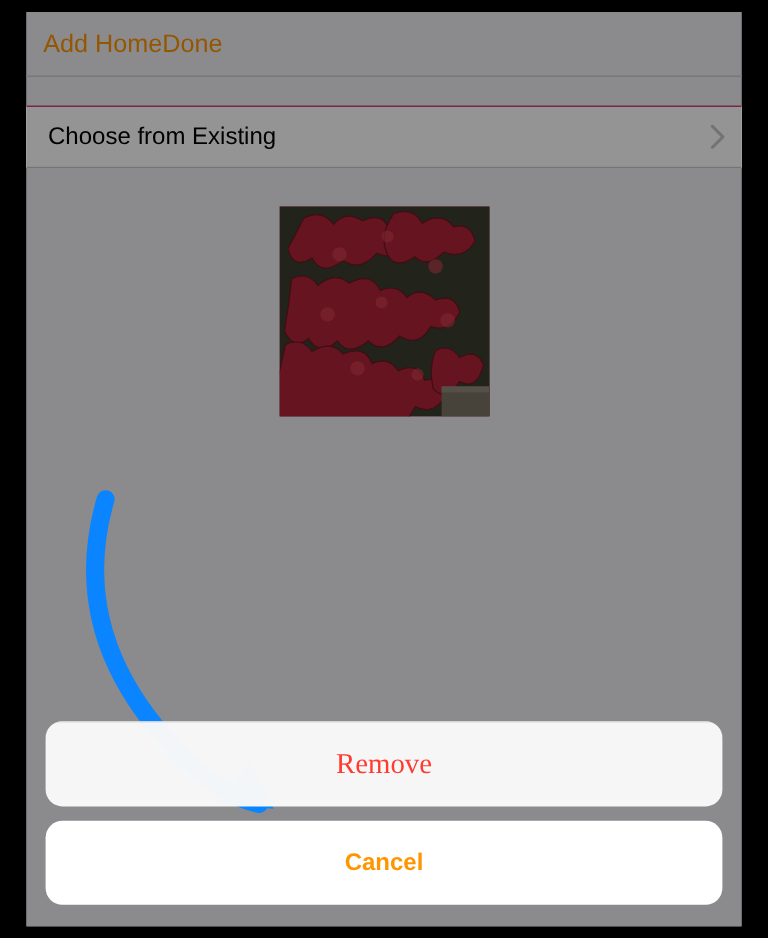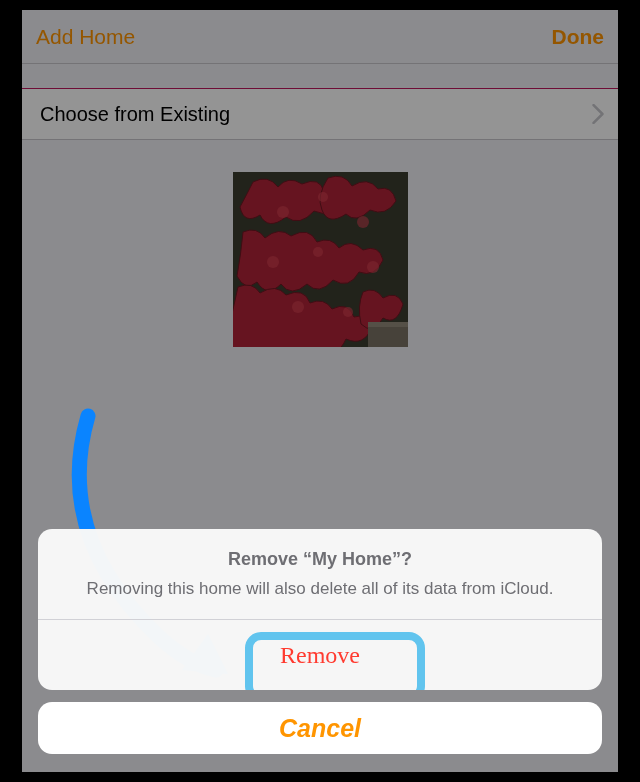--- a/index.html
+++ b/index.html
@@ -1,23 +1,23 @@
 <!DOCTYPE html>
 <html><head>
   <meta charset="utf-8">
   <style>
     * { margin:0; padding:0; box-sizing:border-box; font-family:-apple-system,Helvetica,Arial,sans-serif; }
     body { background:#000; width:640px; height:782px; overflow:hidden; position:relative; }
     .stage { position:absolute; left:22px; top:10px; width:596px; height:762px; background:#efeff4; }
 
     
     .page { position:absolute; inset:0; }
-    .navbar { height:54px; display:flex; align-items:center; justify-content:space-between; padding:0 14px; border-bottom:1px solid #c8c7cc; }
+    .navbar { height:54px; display:flex; align-items:center; justify-content:flex-start; padding:0 14px; border-bottom:1px solid #c8c7cc; }
     .nav-link { font-size:21px; font-weight:400; color:#ff9500; }
-    .nav-right { font-weight:700; }
+    .nav-right { font-weight:400; }
 
     .section-gap { height:24px; }
     .row { background:#fff; min-height:52px; display:flex; align-items:center; padding:0 18px; border-top:1px solid #be185d; border-bottom:1px solid #c8c7cc; font-size:20px; color:#000; position:relative; }
     .chevron { position:absolute; right:14px; top:50%; transform:translateY(-50%); width:12px; height:20px; }
     .chevron svg { display:block; }
 
     .thumb-wrap { display:flex; justify-content:center; padding:32px 0 40px; }
     .thumb { width:175px; height:175px; background:#89313a; position:relative; overflow:hidden; }
 
     
@@ -27,21 +27,21 @@
     .sheet-wrap { position:absolute; left:16px; right:16px; bottom:18px; }
     .sheet-panel { background:rgba(248,248,248,0.98); border-radius:14px; overflow:hidden; }
     .sheet-header { padding:20px 20px 18px; text-align:center; }
     .sheet-title { font-size:18px; font-weight:600; color:#6e6e73; margin-bottom:8px; }
     .sheet-msg { font-size:17px; color:#6e6e73; line-height:1.35; }
     .sheet-sep { height:1px; background:#d1d1d6; }
     .sheet-btn { height:70px; display:flex; align-items:center; justify-content:center; font-size:24px; cursor:pointer; }
     .btn-destructive { color:#ff3b30;font-family:Liberation Serif, serif; }
 
     .cancel-panel { margin-top:12px; background:#fff; border-radius:14px; overflow:hidden; }
-    .btn-cancel { height:52px; display:flex; align-items:center; justify-content:center; font-size:25px; font-weight:600; color:#ff9500; cursor:pointer;font-style:italic; }
+    .btn-cancel { height:70px; display:flex; align-items:center; justify-content:center; font-size:20px; font-weight:600; color:#ff9500; cursor:pointer; }
 
     
     .hl-ring { position:absolute; pointer-events:none; border:8px solid #61c4ee; border-radius:16px; width:180px; height:70px; left:207px; top:103px; }
 
     
     .arrow { position:absolute; pointer-events:none; left:26px; top:396px; width:180px; height:280px; }
   </style>
 </head>
 <body>
 
@@ -96,24 +96,20 @@
 
   <div class="arrow">
     <svg viewBox="0 0 180 280" width="180" height="280">
       <path d="M40 10 q-35 120 70 220 q30 28 58 34" fill="none" stroke="#0a84ff" stroke-width="15" stroke-linecap="round"></path>
       <path d="M180 268 l-46 -4 l26 -36 z" fill="#0a84ff"></path>
     </svg>
   </div>
 
   <div class="sheet-wrap">
     <div class="sheet-panel" style="position:relative">
-      <div class="sheet-header">
-        <div class="sheet-title">Remove “My Home”?</div>
-        <div class="sheet-msg">Removing this home will also delete all of its data from iCloud.</div>
-      </div>
       <div class="sheet-sep"></div>
       <div class="sheet-btn btn-destructive">Remove</div>
       <div class="hl-ring"></div>
     </div>
     <div class="cancel-panel">
       <div class="btn-cancel">Cancel</div>
     </div>
   </div>
 
 </div>

